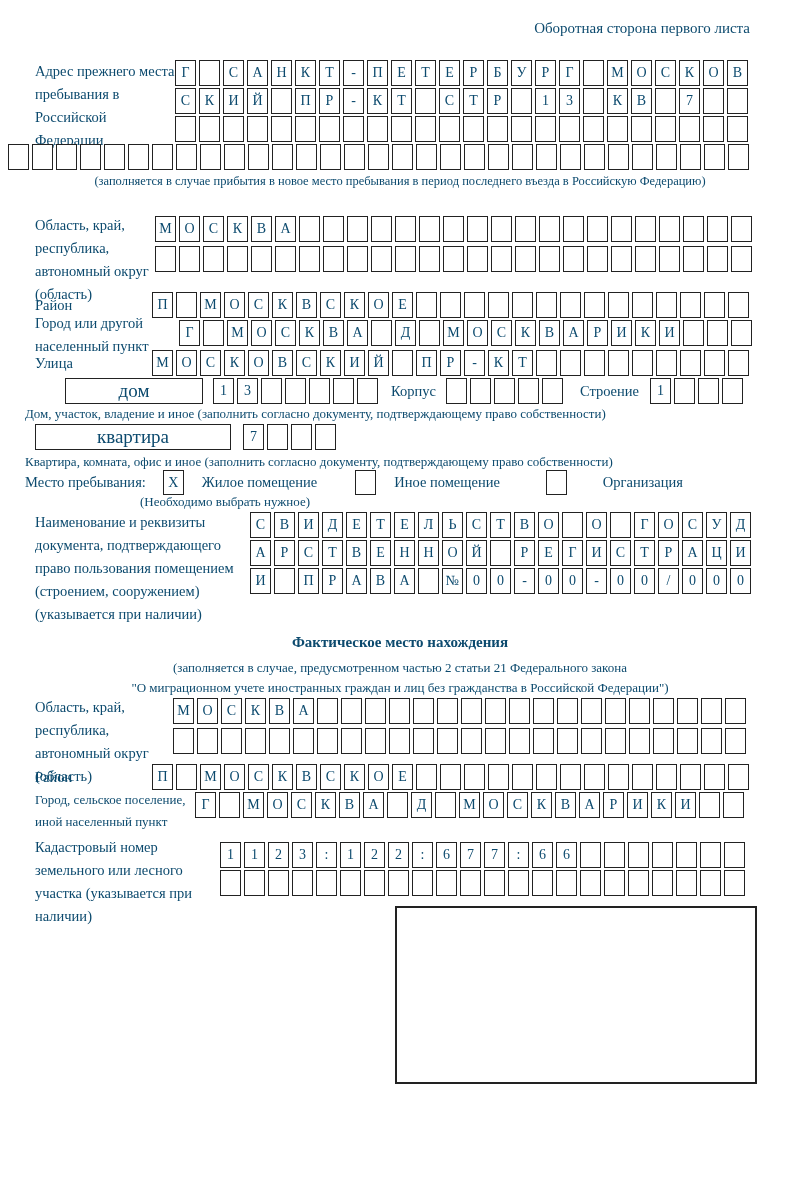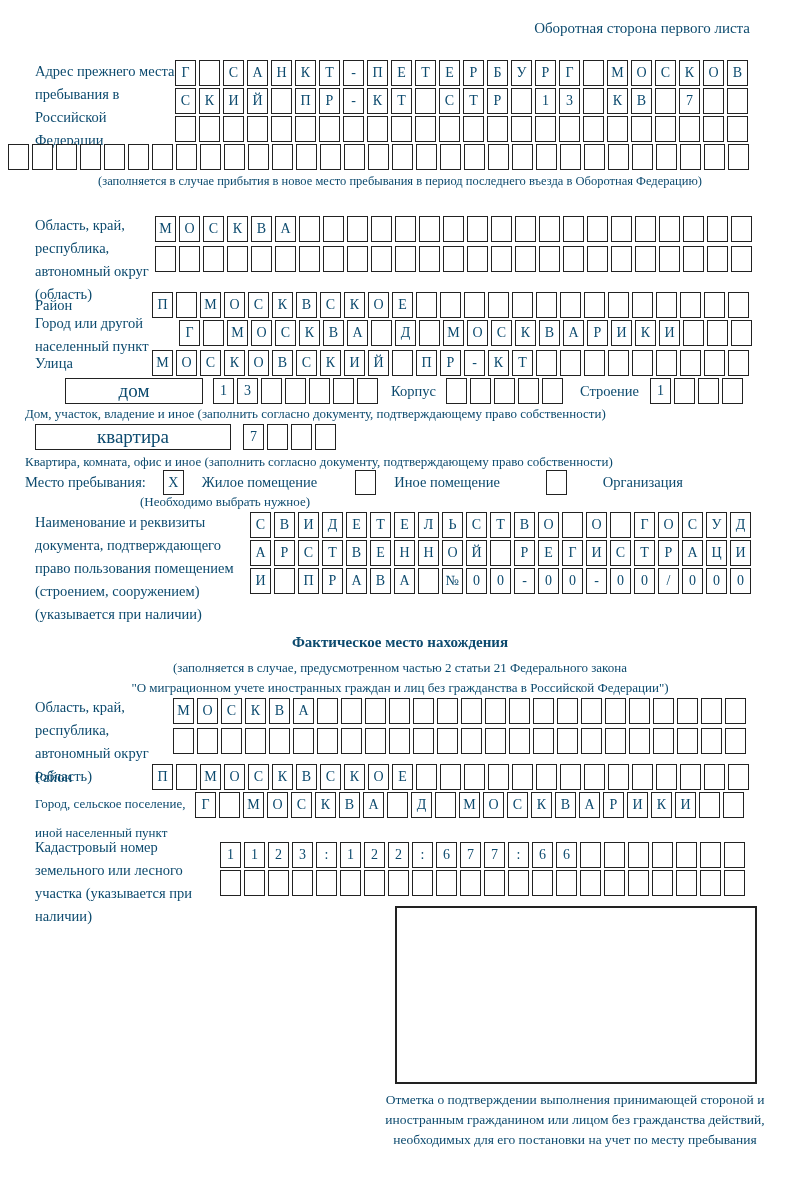--- a/index.html
+++ b/index.html
@@ -135,21 +135,21 @@
       <span class="box"></span>
       <span class="box"></span>
       <span class="box"></span>
       <span class="box"></span>
       <span class="box"></span>
       <span class="box"></span>
       <span class="box"></span>
       <span class="box"></span>
       <span class="box"></span>
     </div>
-  <div class="cap cap-c" style="top:172px;font-size:12.5px">(заполняется в случае прибытия в новое место пребывания в период последнего въезда в Оборотная Федерацию)</div>
+  <div class="cap cap-c" style="top:172px;font-size:12.5px">(заполняется в случае прибытия в новое место пребывания в период последнего въезда в Российскую Федерацию)</div>
 
 
   <div class="lbl" style="left:35px;top:214px;width:122px">Область, край, республика, автономный округ (область)</div>
   <div class="row" style="left:155px;top:216px">
       <span class="box">М</span>
       <span class="box">О</span>
       <span class="box">С</span>
       <span class="box">К</span>
       <span class="box">В</span>
       <span class="box">А</span>
@@ -489,21 +489,21 @@
       <span class="box"></span>
       <span class="box"></span>
       <span class="box"></span>
       <span class="box"></span>
       <span class="box"></span>
       <span class="box"></span>
       <span class="box"></span>
       <span class="box"></span>
     </div>
 
-  <div class="lbl" style="left:35px;top:789px;width:158px;font-size:13px;line-height:29px">Город, сельское поселение, иной населенный пункт</div>
+  <div class="lbl" style="left:35px;top:789px;width:158px;font-size:13px;line-height:22px">Город, сельское поселение, иной населенный пункт</div>
   <div class="row" style="left:195px;top:792px">
       <span class="box">Г</span>
       <span class="box"></span>
       <span class="box">М</span>
       <span class="box">О</span>
       <span class="box">С</span>
       <span class="box">К</span>
       <span class="box">В</span>
       <span class="box">А</span>
       <span class="box"></span>
@@ -567,15 +567,14 @@
       <span class="box"></span>
       <span class="box"></span>
       <span class="box"></span>
       <span class="box"></span>
       <span class="box"></span>
       <span class="box"></span>
       <span class="box"></span>
     </div>
 
   <div class="stamp"></div>
-  <div class="cap" style="left:385px;top:1090px;width:380px;text-align:center;font-size:13.5px;line-height:20px">Отметка о подтверждении выполнения принимающей стороной и иностранным гражданином или лицом без гражданства действий, необходимых для его постановки на учет по месту пребывания</div>
 
 </div>
 
 </body></html>

